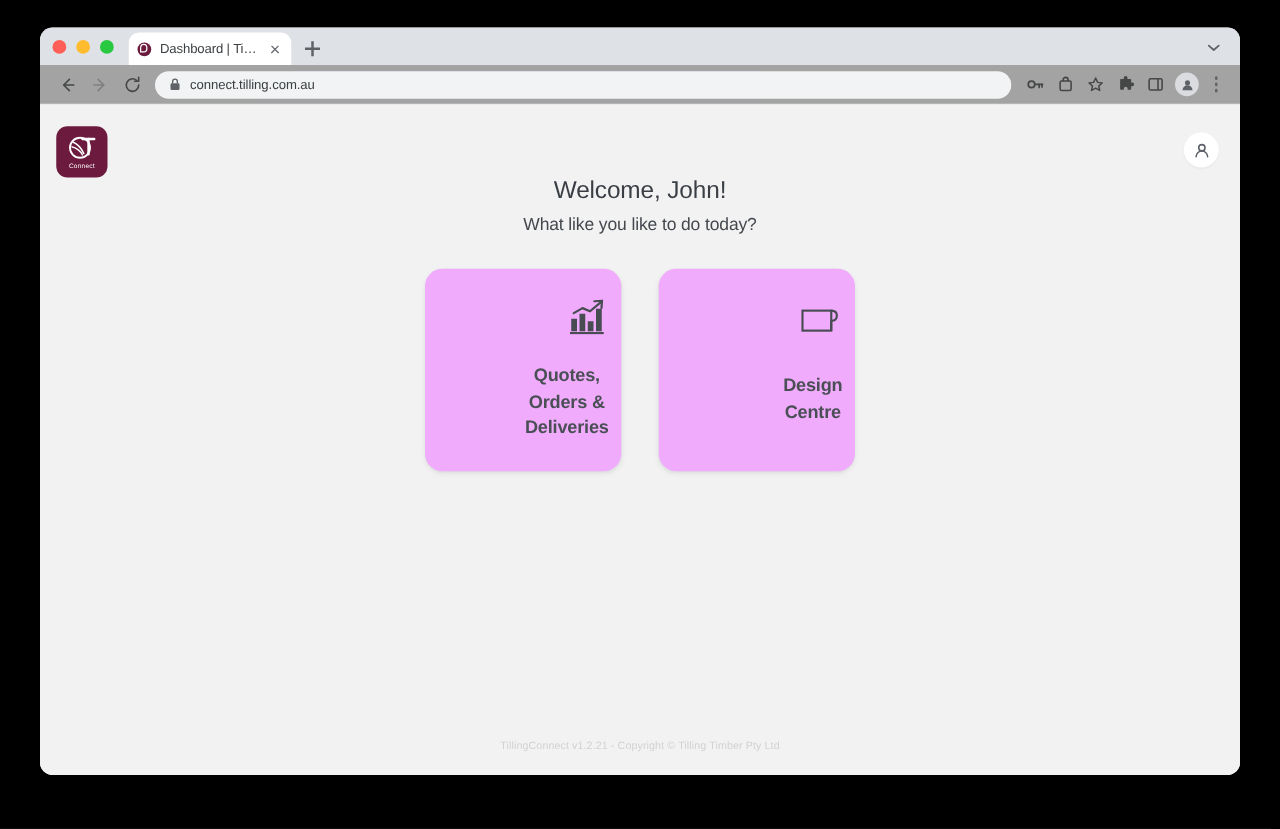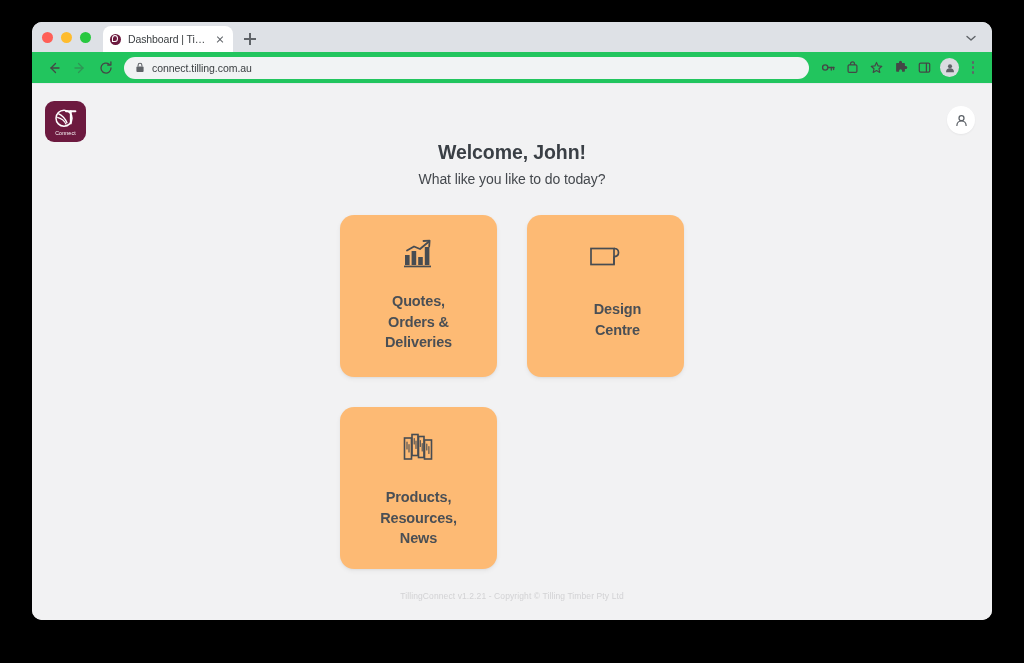--- a/index.html
+++ b/index.html
@@ -113,21 +113,21 @@
     position: absolute;
     right: 12px; bottom: 5px;
     width: 18px; height: 18px;
     cursor: pointer;
   }
   .tab-list-btn svg { display: block; }
 
   
   .toolbar {
     height: 32px;
-    background: #22c55e;
+    background: #a3a3a3;
     display: flex;
     align-items: center;
     padding: 0 10px;
     gap: 2px;
     flex: 0 0 auto;
     border-bottom: 1px solid #e8eaed;
   }
   .nav-btn {
     width: 24px; height: 24px;
     display: flex; align-items: center; justify-content: center;
@@ -231,46 +231,46 @@
     cursor: pointer;
     box-shadow: 0 1px 2px rgba(0,0,0,0.05);
   }
 
   .welcome {
     text-align: center;
     padding-top: 57px;
   }
   .welcome-title {
     font-size: 19.5px;
-    font-weight: bold;
+    font-weight: normal;
     color: #3a3f45;
     letter-spacing: -0.1px;
   }
   .welcome-sub {
     font-size: 14px;
     color: #44484d;
     margin-top: 7px;
     letter-spacing: -0.1px;
   }
 
   .card-grid {
     width: 344px;
     margin: 28px auto 0;
     display: grid;
     grid-template-columns: 157px 157px;
     grid-template-rows: 162px 162px;
     gap: 30px;
   }
   .card {
-    background: #fdba74;
+    background: #f0abfc;
     border-radius: 14px;
     box-shadow: 0 2px 5px rgba(0,0,0,0.055), 0 1px 2px rgba(0,0,0,0.04);
     display: flex;
     flex-direction: column;
-    align-items: center;
+    align-items: flex-end;
     cursor: pointer;
     padding: 0 10px;
   }
   .card-icon {
     height: 74px;
     display: flex;
     align-items: center;
     justify-content: center;
   }
   .card-icon svg { display: block; }
@@ -451,36 +451,19 @@
             <rect x="2" y="6.5" width="23" height="16" fill="none" stroke="#474c52" stroke-width="1.7"></rect>
             <path d="M25 6.5 C28.5 6.5 29.5 8 29.5 10.6 C29.5 13.2 28.5 14.6 25 14.6" fill="none" stroke="#474c52" stroke-width="1.7" stroke-linejoin="round"></path>
             <path d="M25 14.6 V22.5" fill="none" stroke="#474c52" stroke-width="1.7"></path>
           </svg>
         </div>
         <div class="card-label">Design
 Centre</div>
       </div>
 
 
-      <div class="card card-prn">
-        <div class="card-icon">
-          <svg width="34" height="30" viewBox="0 0 34 30">
-            <rect x="2.5" y="6" width="7" height="21" fill="none" stroke="#474c52" stroke-width="1.6"></rect>
-            <rect x="10" y="2.5" width="6" height="21" fill="none" stroke="#474c52" stroke-width="1.6"></rect>
-            <rect x="16.5" y="4.5" width="5.5" height="21" fill="none" stroke="#474c52" stroke-width="1.6"></rect>
-            <rect x="22.5" y="8" width="7" height="19" fill="none" stroke="#474c52" stroke-width="1.6"></rect>
-            <path d="M5 10 V17 M7 12.5 V20" stroke="#474c52" stroke-width="1.1" stroke-linecap="round"></path>
-            <path d="M12.2 6.5 V12 M14 9 V16.5" stroke="#474c52" stroke-width="1.1" stroke-linecap="round"></path>
-            <path d="M18.3 8.5 V14.5 M20.2 11.5 V19" stroke="#474c52" stroke-width="1.1" stroke-linecap="round"></path>
-            <path d="M24.8 12 V18 M26.9 14.5 V21.5" stroke="#474c52" stroke-width="1.1" stroke-linecap="round"></path>
-          </svg>
-        </div>
-        <div class="card-label">Products,
-Resources,
-News</div>
-      </div>
 
     </div>
 
     <div class="footer">TillingConnect v1.2.21 - Copyright © Tilling Timber Pty Ltd</div>
 
   </div>
 </div>
 
 </body></html>

